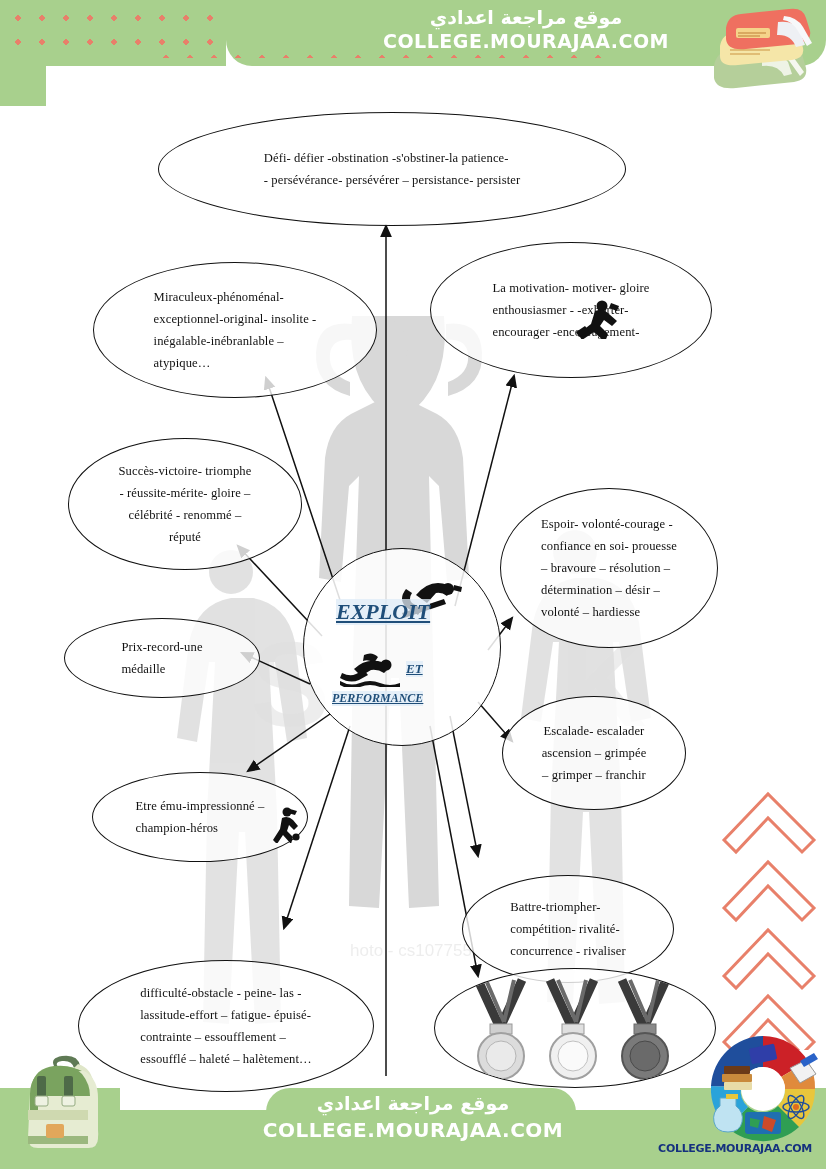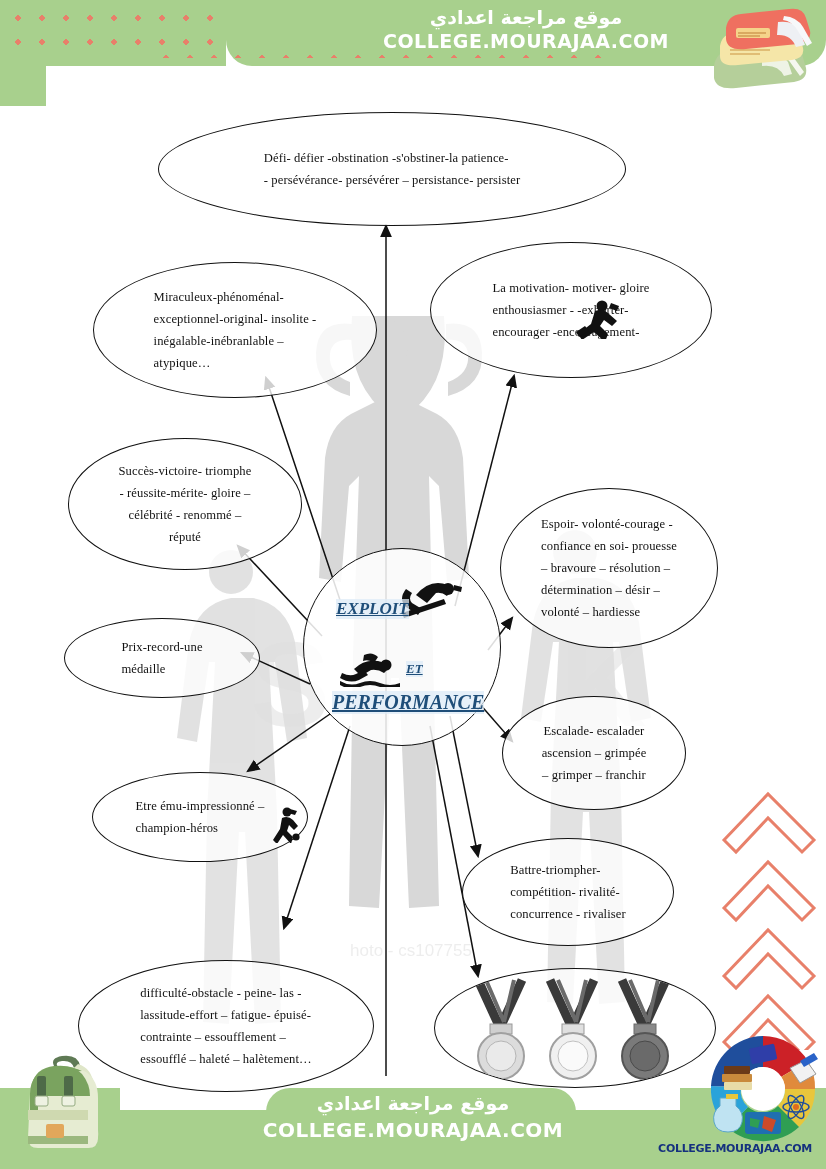--- a/index.html
+++ b/index.html
@@ -321,21 +321,21 @@
           <g fill="#111">
             <circle cx="15" cy="5" r="4.5"></circle>
             <path d="M10 11 q6-3 11 2 l5 6 -4 4 -5-5 -2 6 6 6 -2 7 -8-9 -6 9 -4-4 7-11z"></path>
             <path d="M18 2 l7 2 -2 4 -7-2z"></path>
             <circle cx="24" cy="30" r="3.6"></circle>
           </g>
         </svg>
       </div>
     </div>
 
-    <div class="node" style="left:462px;top:772px;width:212px;height:108px;">
+    <div class="node" style="left:462px;top:809px;width:212px;height:108px;">
       <div class="inner">
         <div>Battre-triompher-</div>
         <div>compétition- rivalité-</div>
         <div>concurrence -  rivaliser</div>
       </div>
     </div>
 
     <div class="node" style="left:78px;top:894px;width:296px;height:132px;">
       <div class="inner">
         <div>difficulté-obstacle -  peine- las -</div>
@@ -387,19 +387,19 @@
       <svg style="position:absolute;left:36px;top:100px;" width="68" height="38" viewBox="0 0 68 38">
         <g fill="#111">
           <circle cx="46" cy="16" r="5.5"></circle>
           <path d="M14 20 q10-10 24-8 q10 2 12 6 l-6 6 q-6-4-13-3 l-10 6z"></path>
           <path d="M24 6 q8-4 14 2 l-4 6 q-5-4-11-2z"></path>
           <path d="M2 24 q8 4 14 1 l8-4 4 5 -9 5 q-9 4-19-2z"></path>
           <path d="M0 32 q10 6 20 2 q10-4 20 0 q10 4 20 0 l0 4 q-10 4-20 0 q-10-4-20 0 q-10 4-20-2z"></path>
         </g>
       </svg>
 
-      <div class="ctitle" style="left:32px;top:50px;font-size:17px;">EXPLOIT</div>
+      <div class="ctitle" style="left:32px;top:50px;font-size:22px;">EXPLOIT</div>
       <div class="ctitle" style="left:102px;top:112px;font-size:13px;">ET</div>
-      <div class="ctitle" style="left:28px;top:142px;font-size:20px;">PERFORMANCE</div>
+      <div class="ctitle" style="left:28px;top:142px;font-size:12px;">PERFORMANCE</div>
     </div>
 
   </div>
 </div>
 
 </body></html>

